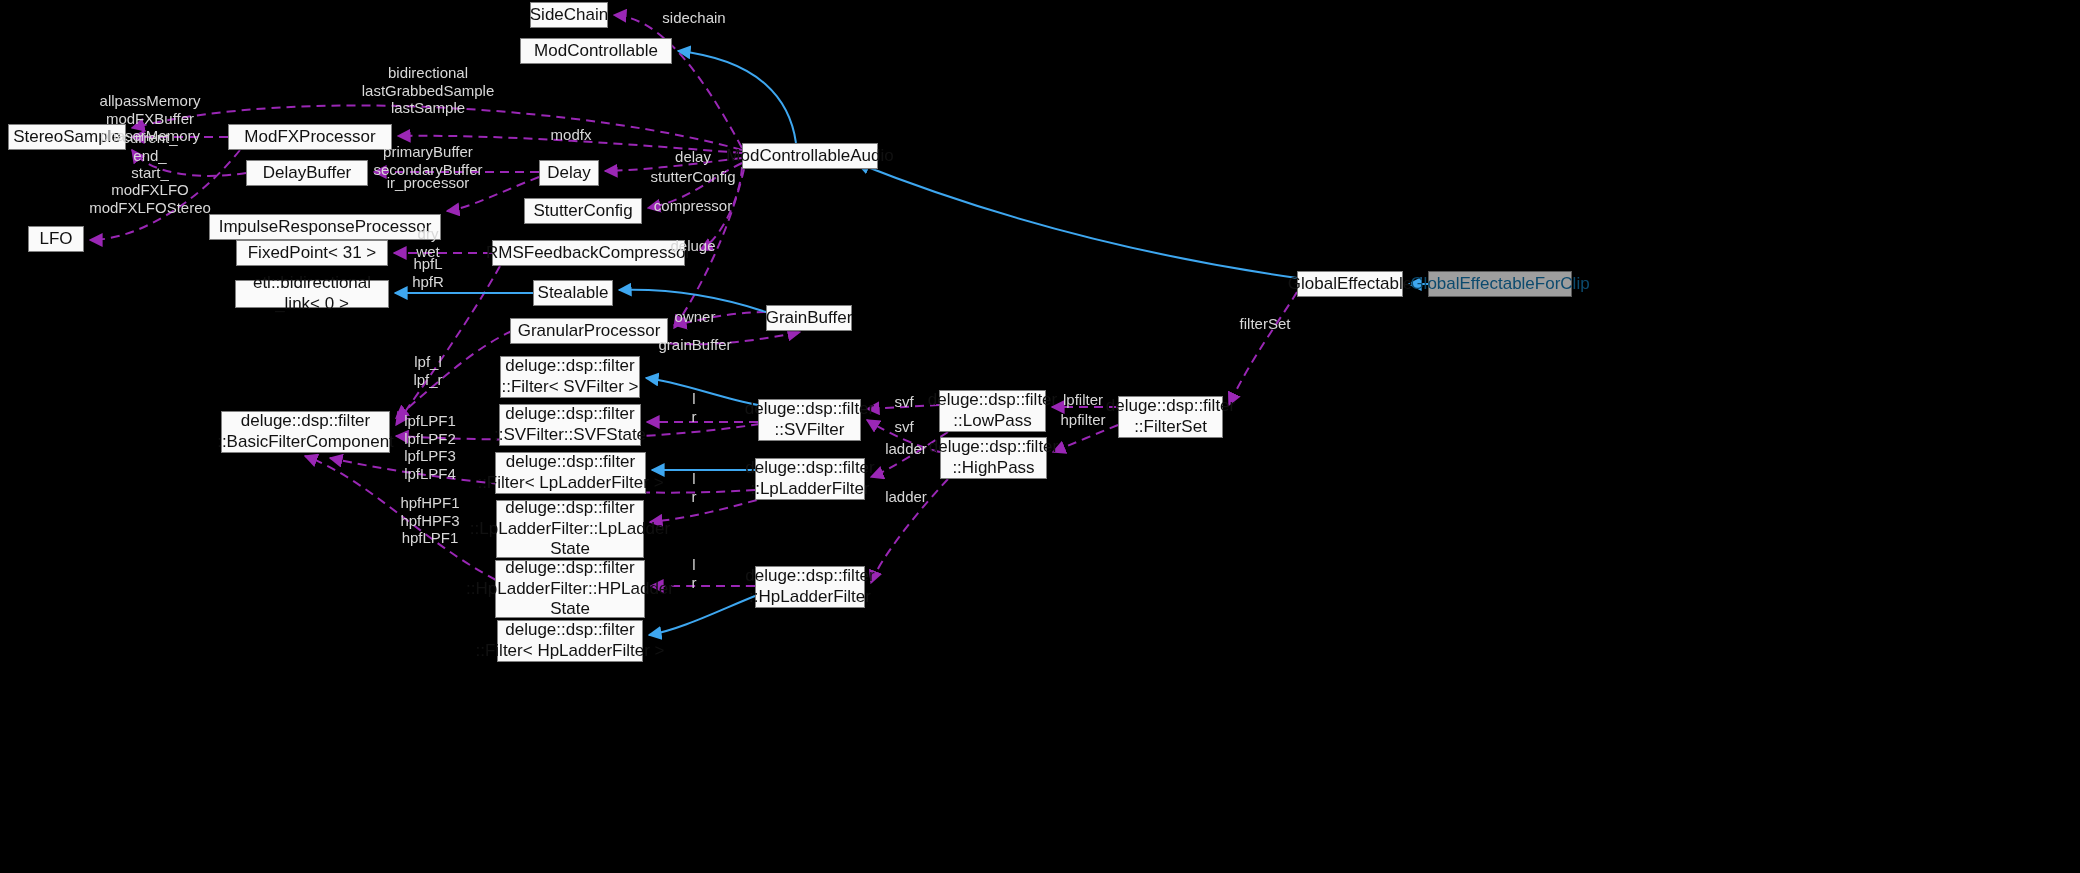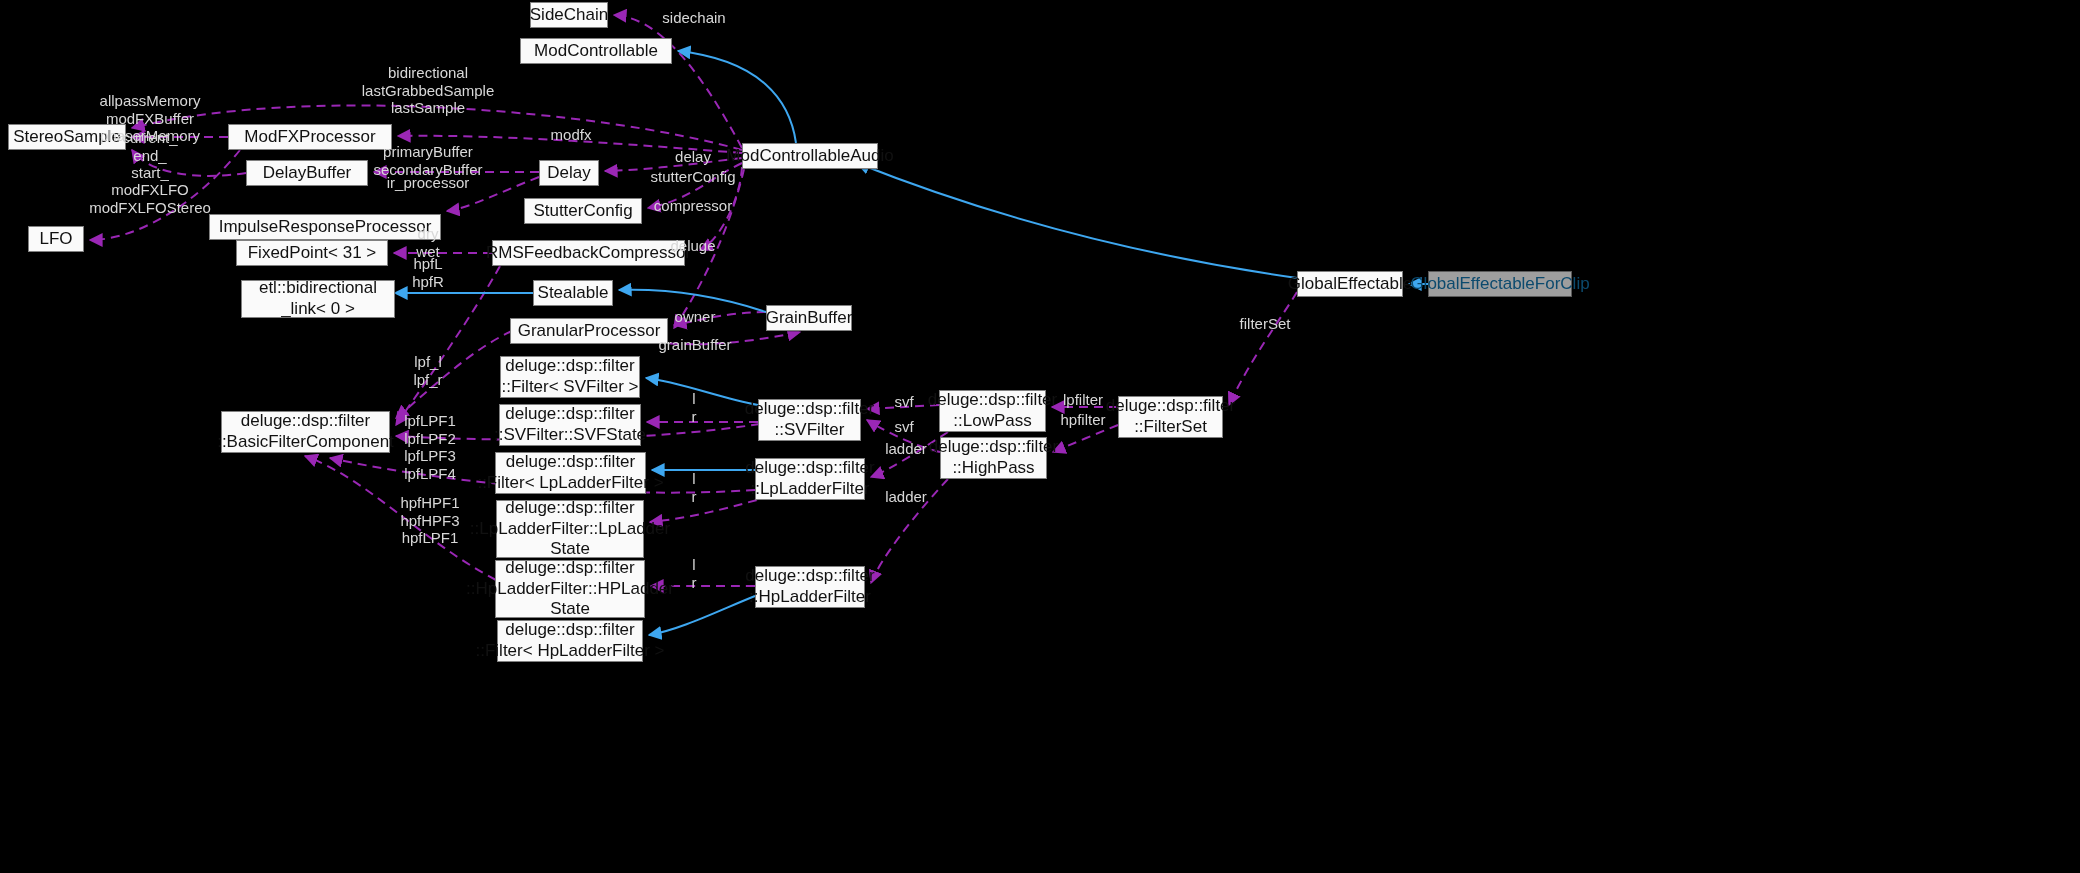--- a/index.html
+++ b/index.html
@@ -152,21 +152,21 @@
     </g>
   </svg>
 
   <div id="nodes-container">
       <div class="node" style="left: 8px; top: 124px; width: 118px; height: 26px;">StereoSample</div>
       <div class="node" style="left: 28px; top: 226px; width: 56px; height: 26px;">LFO</div>
       <div class="node" style="left: 228px; top: 124px; width: 164px; height: 26px;">ModFXProcessor</div>
       <div class="node" style="left: 246px; top: 160px; width: 122px; height: 26px;">DelayBuffer</div>
       <div class="node" style="left: 209px; top: 214px; width: 232px; height: 26px;">ImpulseResponseProcessor</div>
       <div class="node" style="left: 236px; top: 240px; width: 152px; height: 26px;">FixedPoint&lt; 31 &gt;</div>
-      <div class="node" style="left: 235px; top: 280px; width: 154px; height: 38px; margin-left: 6px;">etl::bidirectional
+      <div class="node" style="left: 235px; top: 280px; width: 154px; height: 28px;">etl::bidirectional
 _link&lt; 0 &gt;</div>
       <div class="node" style="left: 221px; top: 411px; width: 169px; height: 42px;">deluge::dsp::filter
 ::BasicFilterComponent</div>
       <div class="node" style="left: 530px; top: 2px; width: 78px; height: 26px;">SideChain</div>
       <div class="node" style="left: 520px; top: 38px; width: 152px; height: 26px;">ModControllable</div>
       <div class="node" style="left: 539px; top: 160px; width: 60px; height: 26px;">Delay</div>
       <div class="node" style="left: 524px; top: 198px; width: 118px; height: 26px;">StutterConfig</div>
       <div class="node" style="left: 492px; top: 240px; width: 193px; height: 26px;">RMSFeedbackCompressor</div>
       <div class="node" style="left: 533px; top: 280px; width: 80px; height: 26px;">Stealable</div>
       <div class="node" style="left: 510px; top: 318px; width: 158px; height: 26px;">GranularProcessor</div>

